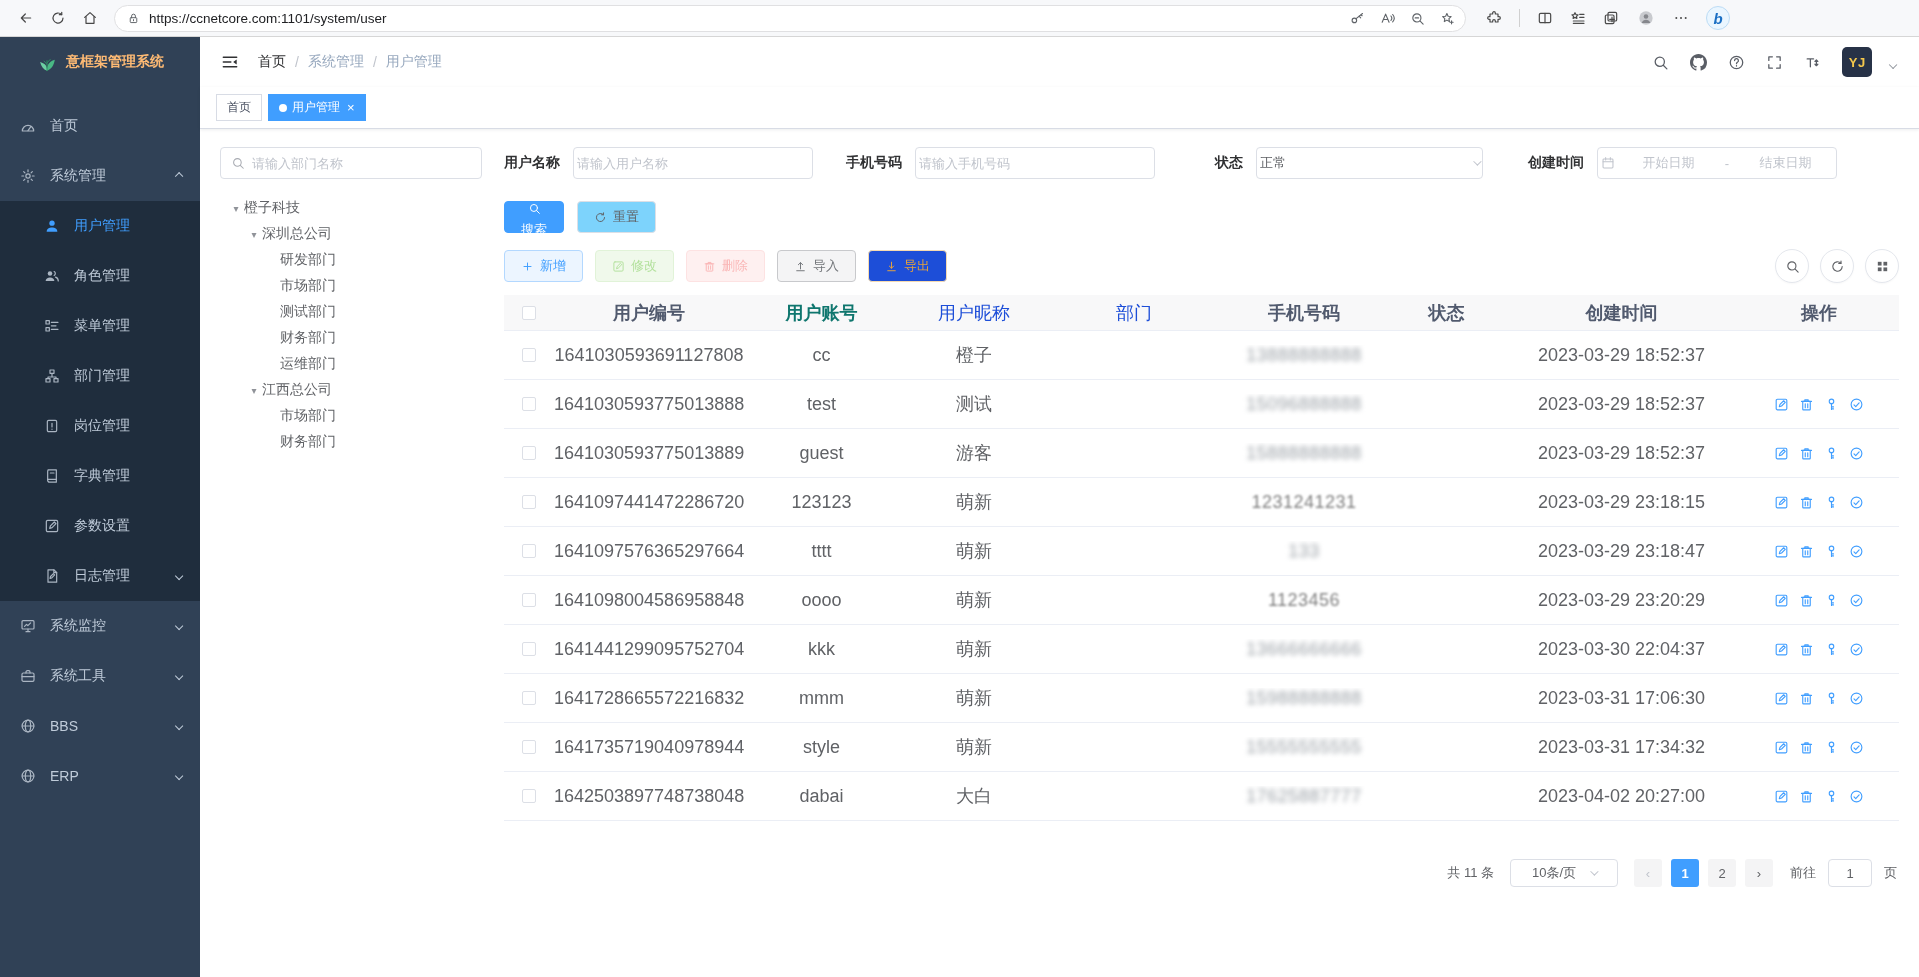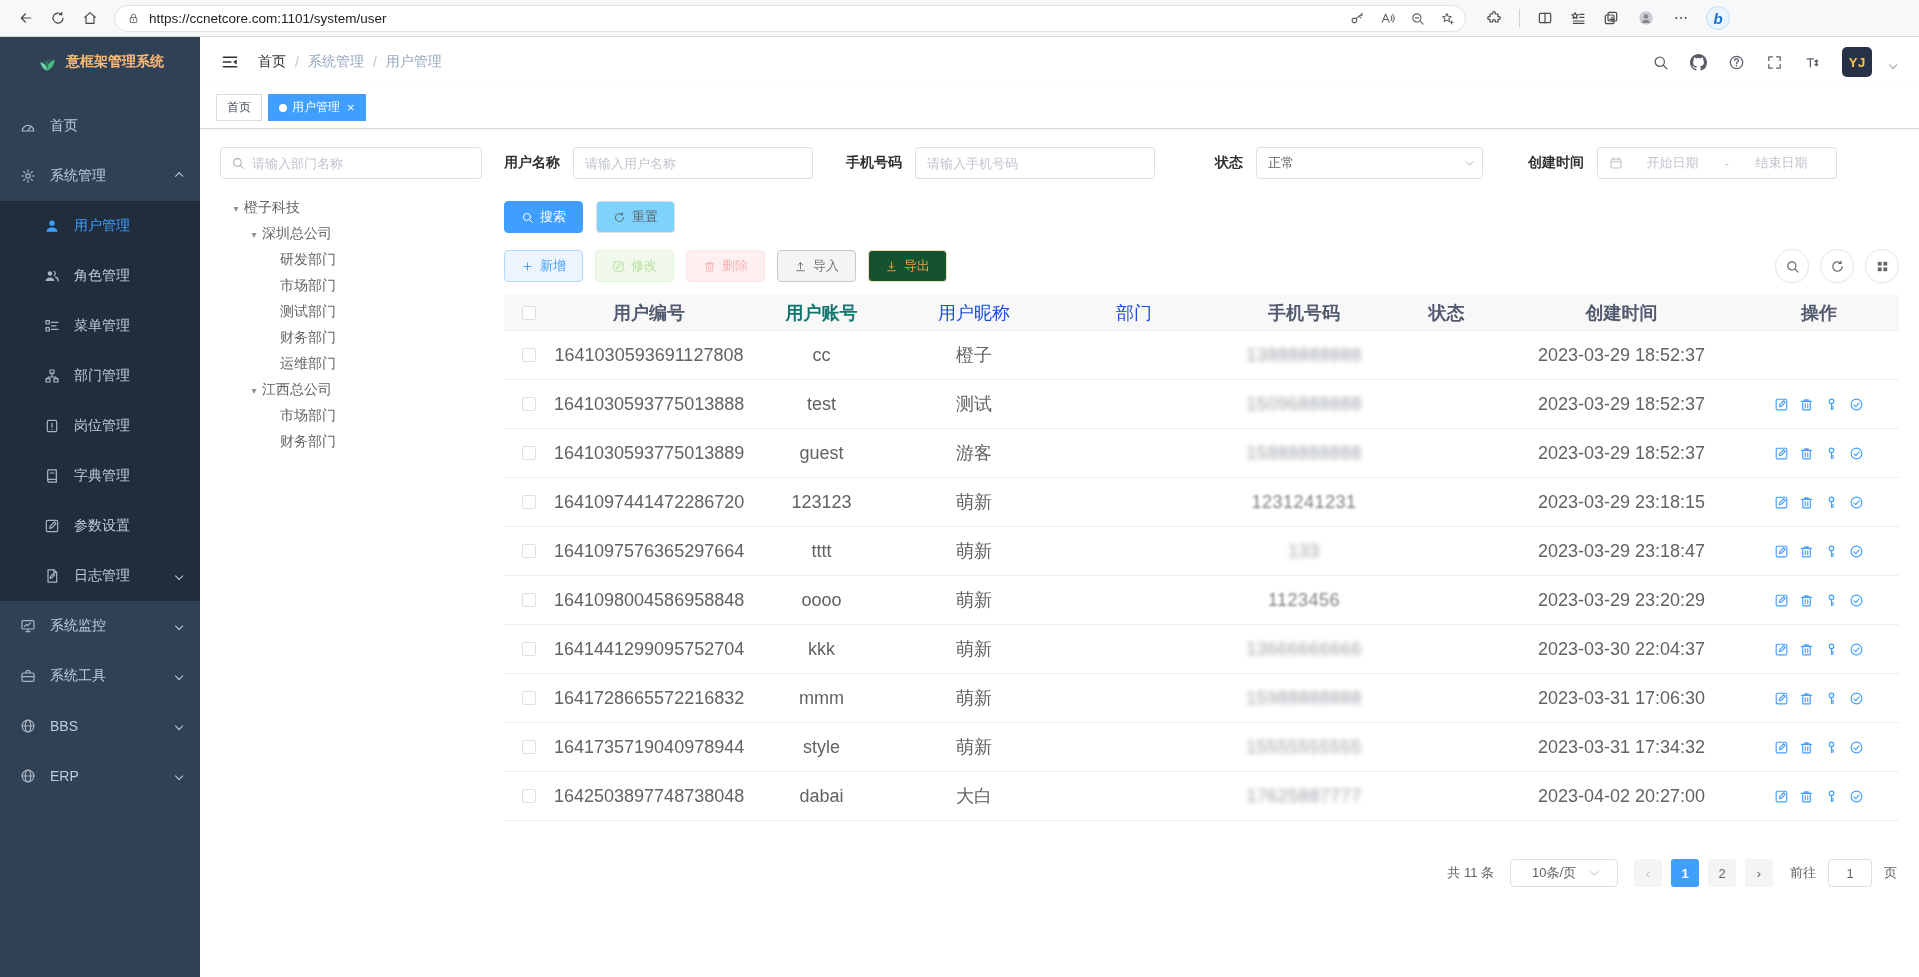--- a/index.html
+++ b/index.html
@@ -68,38 +68,38 @@
   .tree-search input::placeholder { color:#c0c4cc; }
   .tree { margin-top:16px; font-size:14px; color:#606266; }
   .tnode { height:26px; display:flex; align-items:center; cursor:pointer; }
   .tnode .caret { width:16px; font-size:10px; color:#909399; text-align:center; flex:0 0 16px;}
 
   
   .right-panel { flex:1; min-width:0; }
   .filter-row { display:flex; align-items:center; }
   .f-label { font-weight:bold; color:#303133; font-size:14px; white-space:nowrap; }
   .inp { height:32px; border:1px solid #dcdfe6; border-radius:4px; background:#fff;
-    display:flex; align-items:center; padding:0 11px; gap:6px; }
+    display:flex; align-items:center; padding:0 3px; gap:6px; }
   .inp input { border:none; outline:none; width:100%; font-size:13px; color:#606266; background:transparent;}
   .inp input::placeholder { color:#c0c4cc; }
   .sel-text { font-size:13px; color:#606266; flex:1; }
   .sel-caret { border:solid #c0c4cc; border-width:0 1.5px 1.5px 0; padding:2.5px; transform:rotate(45deg) translateY(-2px); }
   .date-ph { font-size:13px; color:#c0c4cc; text-align:center; flex:1; white-space:nowrap;}
   .cal { color:#c0c4cc; font-size:14px; }
 
   .btns-row { margin-top:22px; display:flex; gap:13px; }
   .btn { height:32px; border-radius:4px; font-size:13px; display:inline-flex; align-items:center; gap:6px;
     padding:0 16px; cursor:pointer; border:1px solid #dcdfe6; background:#7dd3fc; color:#606266; white-space:nowrap;}
   .btn [data-icon]{ font-size:13px; }
-  .btn.primary { background:#409eff; border-color:#409eff; color:#fff; }
+  .btn.primary { background:#409eff; border-color:#409eff; color:#fff;flex-direction:column; }
   .btn.p-blue   { background:#ecf5ff; border-color:#b3d8ff; color:#409eff; }
   .btn.p-green  { background:#f0f9eb; border-color:#e1f3d8; color:#b3e19d; cursor:not-allowed; }
   .btn.p-red    { background:#fef0f0; border-color:#fde2e2; color:#fab6b6; cursor:not-allowed; }
   .btn.p-grey   { background:#f4f4f5; border-color:#c8c9cc; color:#73767a; }
-  .btn.p-orange { background:#14532d; border-color:#f5dab1; color:#e6a23c; }
+  .btn.p-orange { background:#1d4ed8; border-color:#f5dab1; color:#e6a23c; }
 
   .action-row { margin-top:16px; display:flex; gap:12px; align-items:center; }
   .tool-circles { margin-left:auto; display:flex; gap:11px; }
   .circ { width:34px; height:34px; border-radius:50%; border:1px solid #e4e7ed; background:#fff;
     display:flex; align-items:center; justify-content:center; color:#606266; font-size:15px; cursor:pointer;
     box-shadow:0 1px 2px rgba(0,0,0,.03); }
 
   .table { margin-top:12px; font-size:18px; }
   .tr { display:grid; grid-template-columns:50px 190px 155px 150px 170px 170px 115px 235px 1fr;
     align-items:center; border-bottom:1px solid #ebeef5; }

